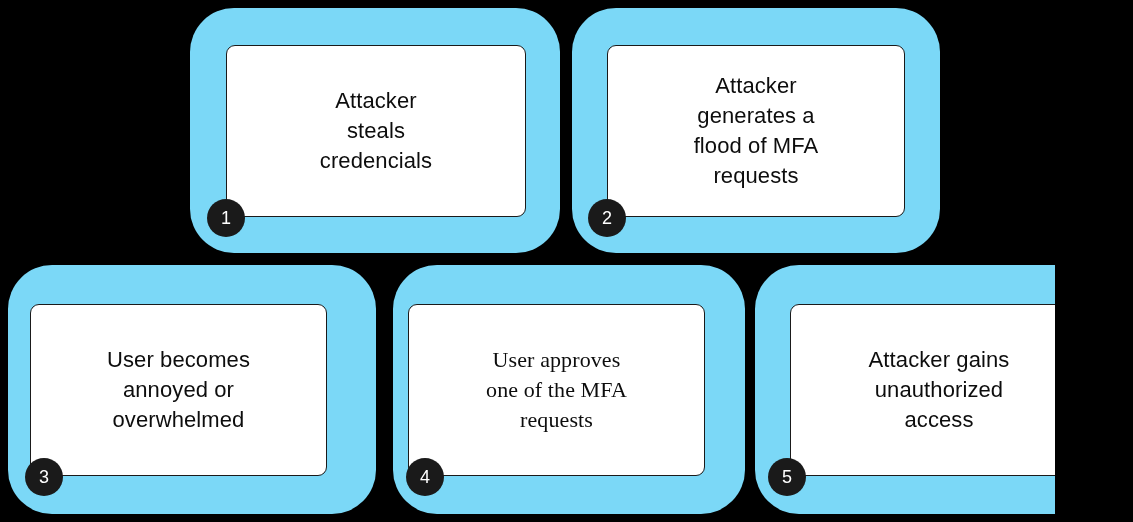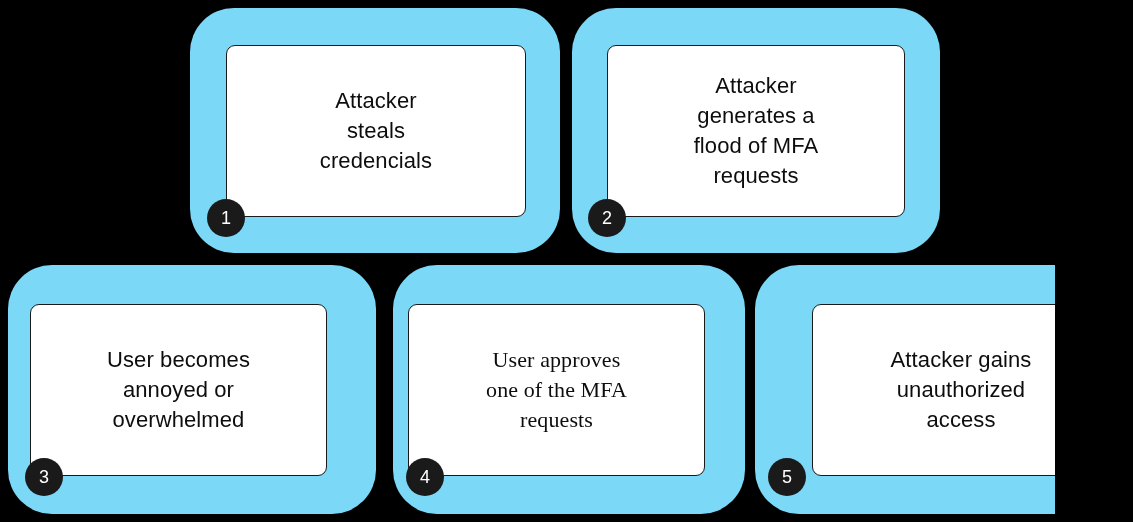--- a/index.html
+++ b/index.html
@@ -79,21 +79,21 @@
   #card-3  { left: 30px;   top: 304px; width: 297px; height: 172px; }
   #badge-3 { left: 25px;   top: 458px; }
 
   
   #frame-4 { left: 393px;  top: 265px; width: 352px; height: 249px; }
   #card-4  { left: 408px;  top: 304px; width: 297px; height: 172px; font-family: Liberation Serif, serif; }
   #badge-4 { left: 406px;  top: 458px; }
 
   
   #frame-5 { left: 755px;  top: 265px; width: 370px; height: 249px; }
-  #card-5  { left: 812px;  top: 304px; width: 298px; height: 172px; }
+  #card-5  { left: 790px;  top: 304px; width: 298px; height: 172px; }
   #badge-5 { left: 768px;  top: 458px; }
 </style>
 </head>
 <body>
 
 <div id="diagram-root">
 
   <div class="step-frame" id="frame-1"></div>
   <div class="step-card" id="card-1">
     <span class="step-label">Attacker

